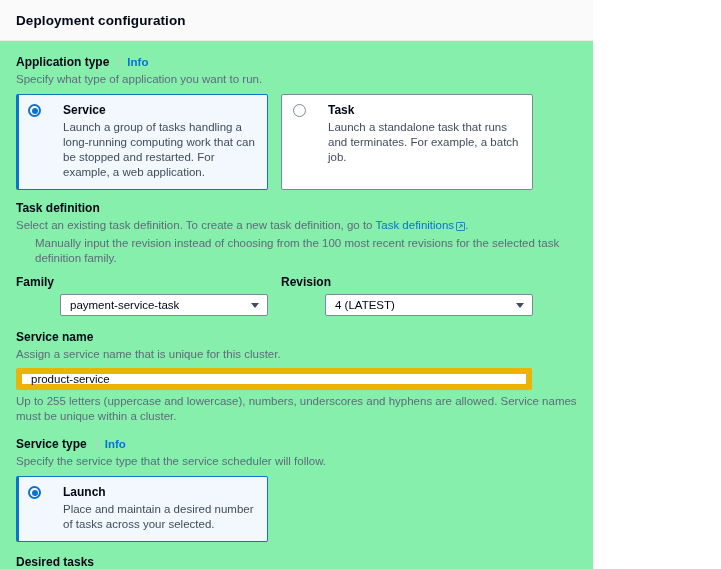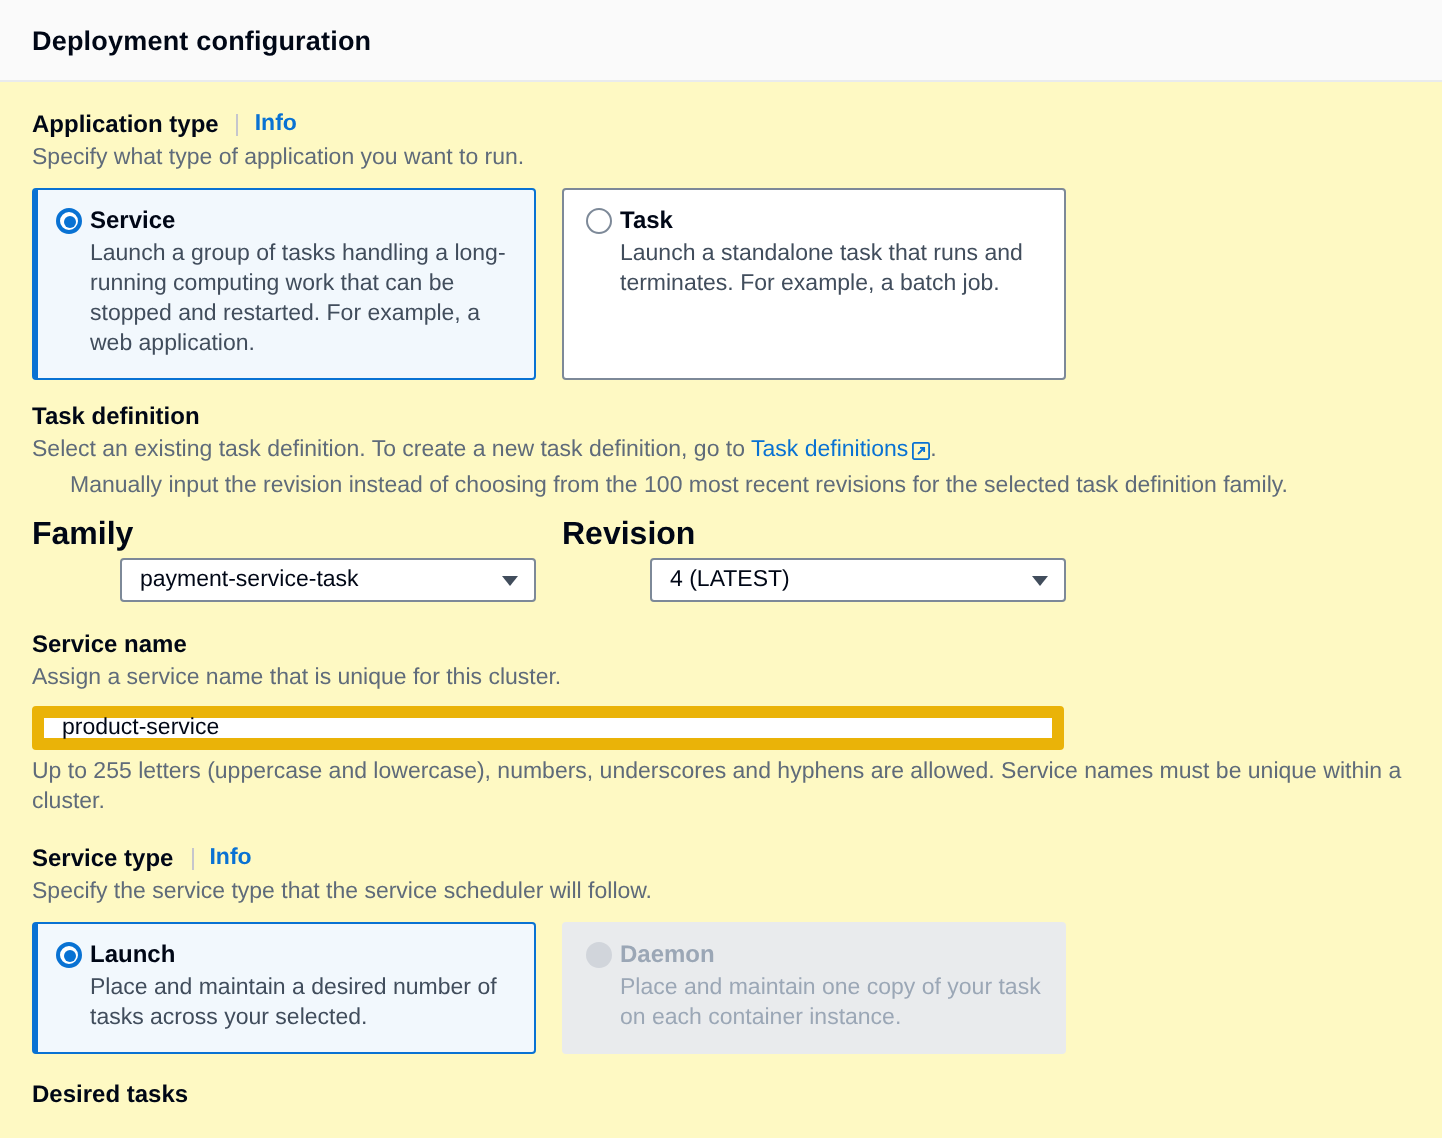--- a/index.html
+++ b/index.html
@@ -4,21 +4,21 @@
 <style>
   * { box-sizing: border-box; }
   html, body {
     margin: 0; padding: 0;
     width: 721px; height: 569px;
     background: #ffffff;
     font-family: "Liberation Sans", sans-serif;
     color: #16191f;
     overflow: hidden;
   }
-  .page { position: relative; width: 721px; height: 569px; background:#fef9c3; }
+  .page { position: relative; width: 593px; height: 569px; background:#86efac; }
 
   
   .panel-header {
     height: 41px;
     background: #fafafa;
     border-bottom: 1px solid #e9ebed;
     display: flex;
     align-items: center;
     padding: 0 16px;
   }
@@ -79,21 +79,21 @@
     gap: 13px;
     margin-top: 7px;
   }
   .tile {
     width: 252px;
     min-height: 59px;
     border: 1px solid #7d8998;
     border-radius: 2px;
     padding: 8px 10px 9px 11px;
     display: flex;
-    gap: 4px;
+    gap: 22px;
     background: #ffffff;
     cursor: pointer;
   }
   .tile.selected {
     border: 1px solid #0972d3;
     border-left: 3px solid #0972d3;
     background: #f2f8fd;
     padding-left: 9px;
   }
   .tile.disabled {
@@ -171,21 +171,21 @@
   }
 
   
   .cols {
     display: flex;
     gap: 13px;
     margin-top: 9px;
   }
   .col { width: 252px; }
   .col-label {
-    font-size: 16px;
+    font-size: 12px;
     font-weight: bold;
     color: #000716;
     line-height: 15px;
     margin-bottom: 4px;
   }
   .select {
     height: 22px;
     border: 1px solid #7d8998;
     border-radius: 2px;
     background: #fff;
@@ -316,27 +316,20 @@
       <div class="field-desc">Specify the service type that the service scheduler will follow.</div>
 
       <div class="tiles">
         <div class="tile selected">
           <span class="radio on"></span>
           <span class="tile-body">
             <span class="tile-title" style="display:block">Launch</span>
             <span class="tile-desc" style="display:block">Place and maintain a desired number of tasks across your selected.</span>
           </span>
         </div>
-        <div class="tile disabled">
-          <span class="radio off-disabled"></span>
-          <span class="tile-body">
-            <span class="tile-title" style="display:block">Daemon</span>
-            <span class="tile-desc" style="display:block">Place and maintain one copy of your task on each container instance.</span>
-          </span>
-        </div>
       </div>
     </div>
 
     <div class="section" style="margin-top:13px">
       <div class="field-label">
         <span>Desired tasks</span>
       </div>
 
     </div>
 

